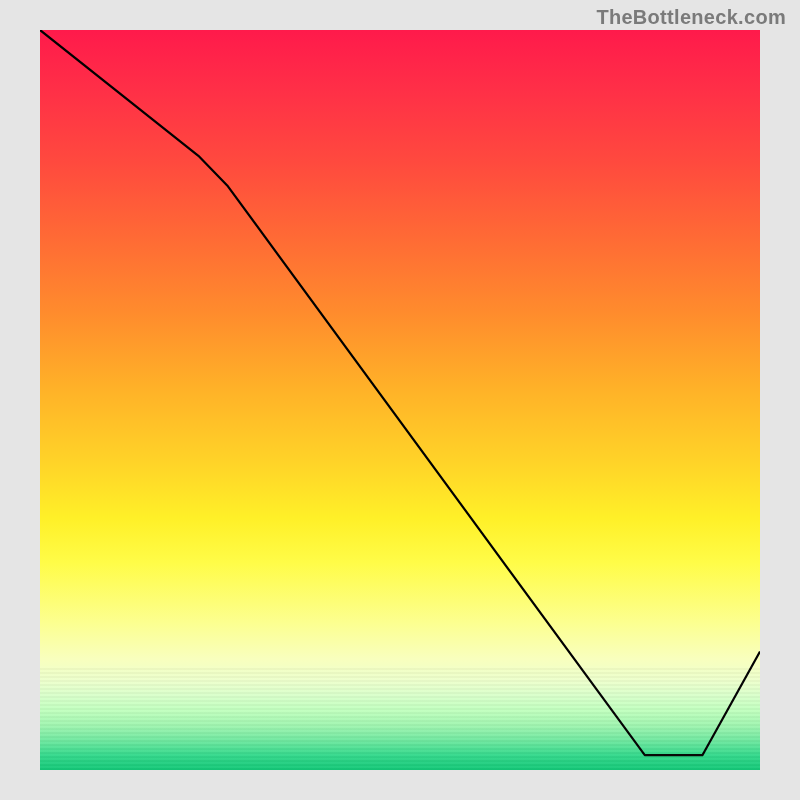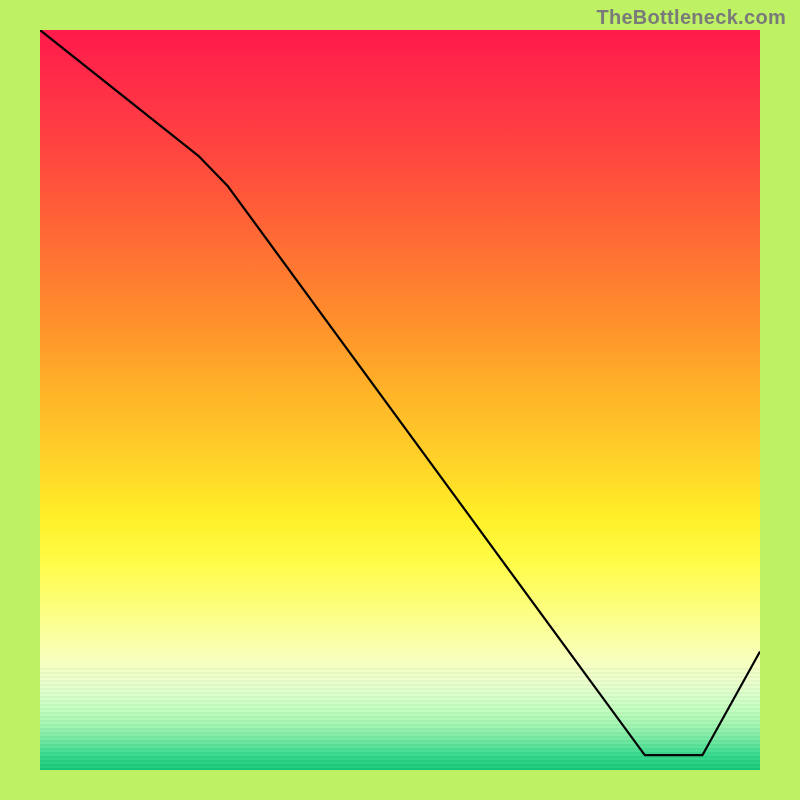--- a/index.html
+++ b/index.html
@@ -8,21 +8,21 @@
     width: 800px;
     height: 800px;
     background: #000;
     overflow: hidden;
     font-family: Arial, Helvetica, sans-serif;
   }
   .frame {
     position: relative;
     width: 800px;
     height: 800px;
-    background: #bef264;
+    background: #e5e5e5;
   }
   .watermark {
     position: absolute;
     top: 6px;
     right: 14px;
     color: #7a7a7a;
     font-size: 20px;
     font-weight: 600;
     letter-spacing: 0.3px;
     z-index: 10;

